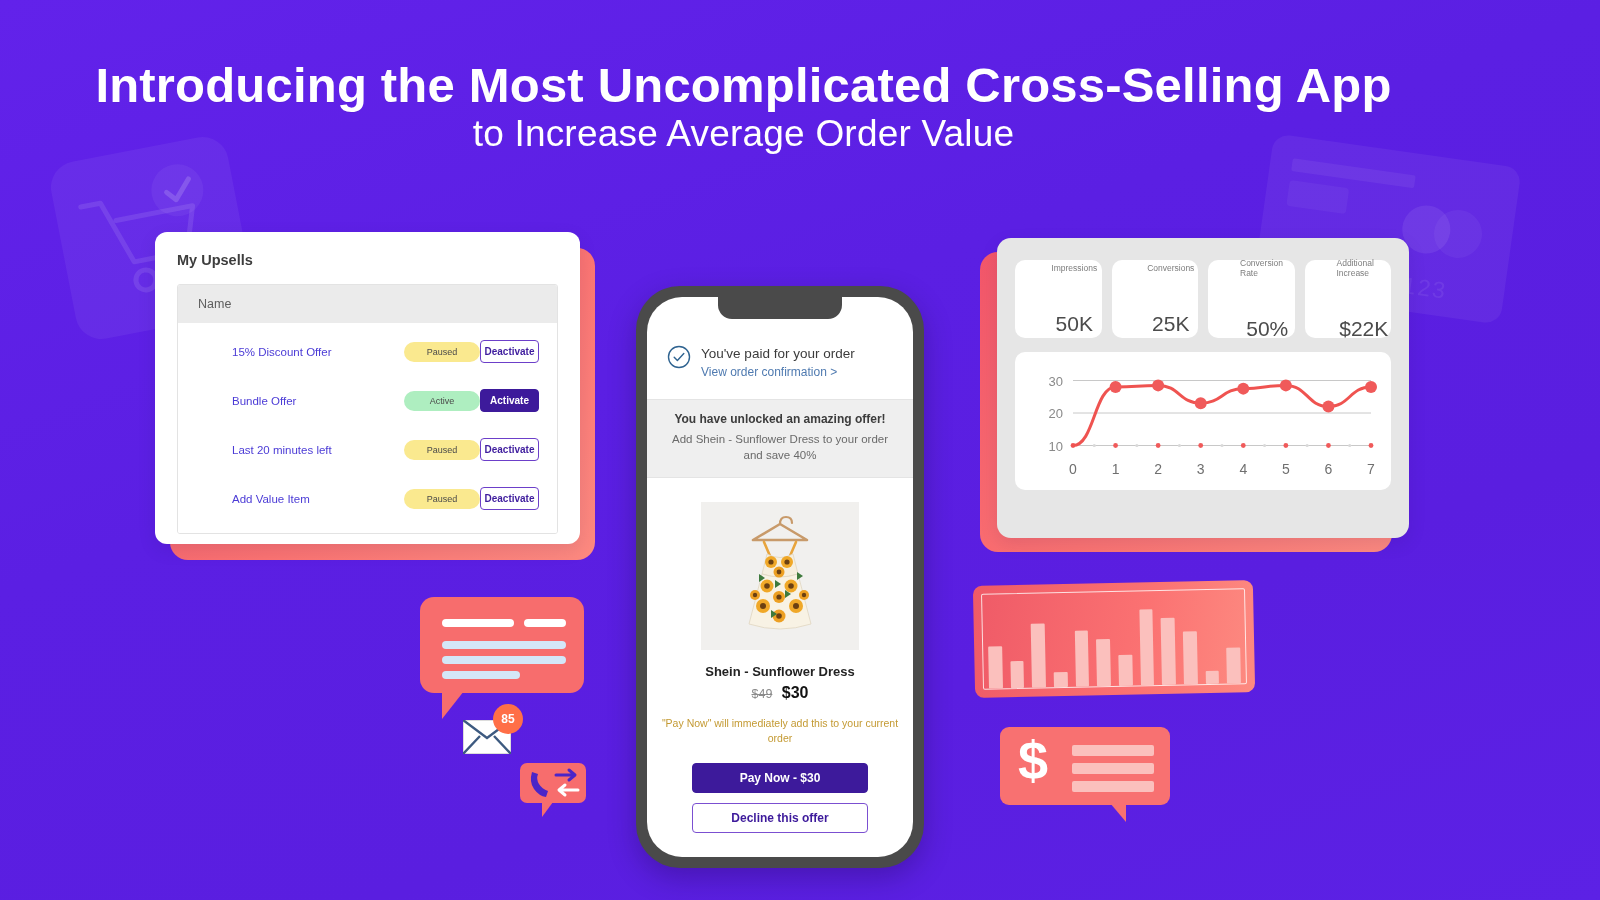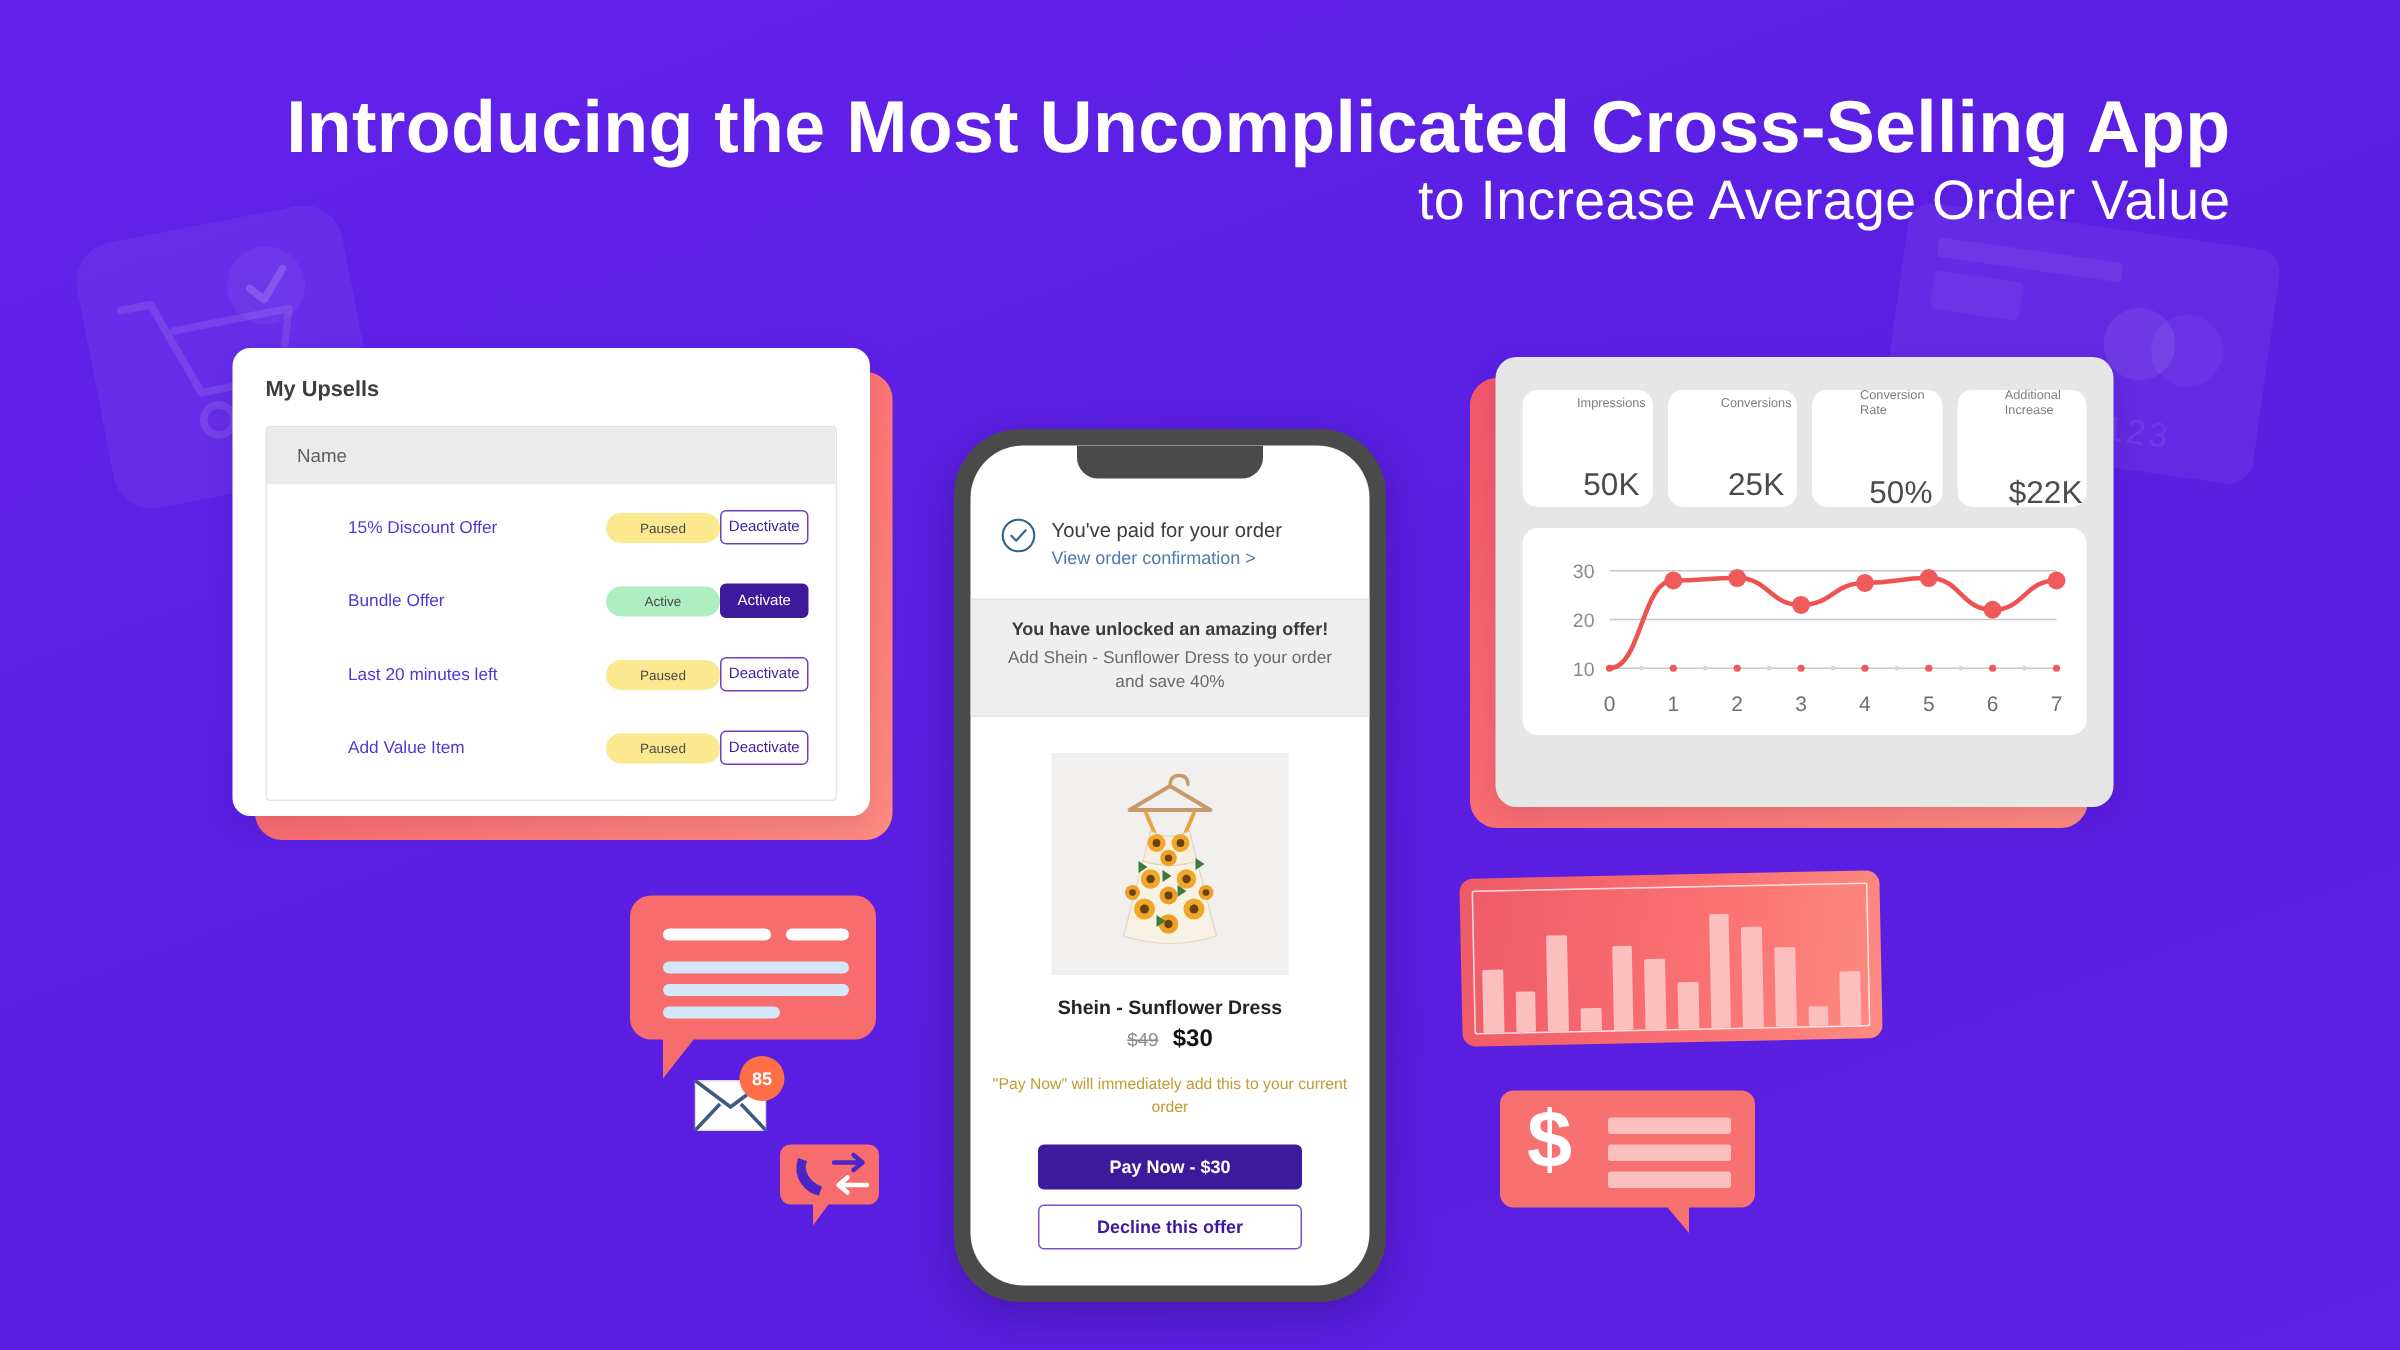--- a/index.html
+++ b/index.html
@@ -54,21 +54,21 @@
   .bg-card .num {
     position:absolute; left:96px; bottom:12px;
     font-size: 23px; letter-spacing: 2px;
     color: rgba(255,255,255,0.075);
     font-family: "Liberation Sans", sans-serif;
   }
 
   
   .headline {
     position: absolute; left: 0; top: 58px; width: 1487px;
-    text-align: right; color: #ffffff;
+    text-align: center; color: #ffffff;
   }
   .headline h1 {
     font-size: 49px; font-weight: 700; letter-spacing: 0.2px;
     line-height: 1.12; text-shadow: 0 1px 0 rgba(0,0,0,0.05);
   }
   .headline h2 {
     font-size: 37px; font-weight: 400; letter-spacing: 0.2px;
   }
 
   
@@ -108,21 +108,21 @@
   .badge {
     flex: 0 0 76px; text-align: center;
     font-size: 9px; color: #4a4a4a;
     border-radius: 11px; padding: 5px 0;
   }
   .badge.paused { background: #fae98f; }
   .badge.active { background: #aeeec0; }
   .row-btn {
     margin-left: auto;
     width: 92px; height: 23px; line-height: 21px; text-align: center;
-    font-size: 10px; font-weight: 400; border-radius: 4px;
+    font-size: 10px; font-weight: 700; border-radius: 4px;
     cursor: pointer;
   }
   .row-btn.outline { border: 1px solid #6c3fc9; color: #3f1d9e; background: #fff; }
   .row-btn.solid { background: #3d1a9b; color: #fff; border: 1px solid #3d1a9b; }
 
   
   .phone {
     position: absolute; left: 636px; top: 263px;
     width: 288px; height: 582px;
     background: #4a4a4a;

